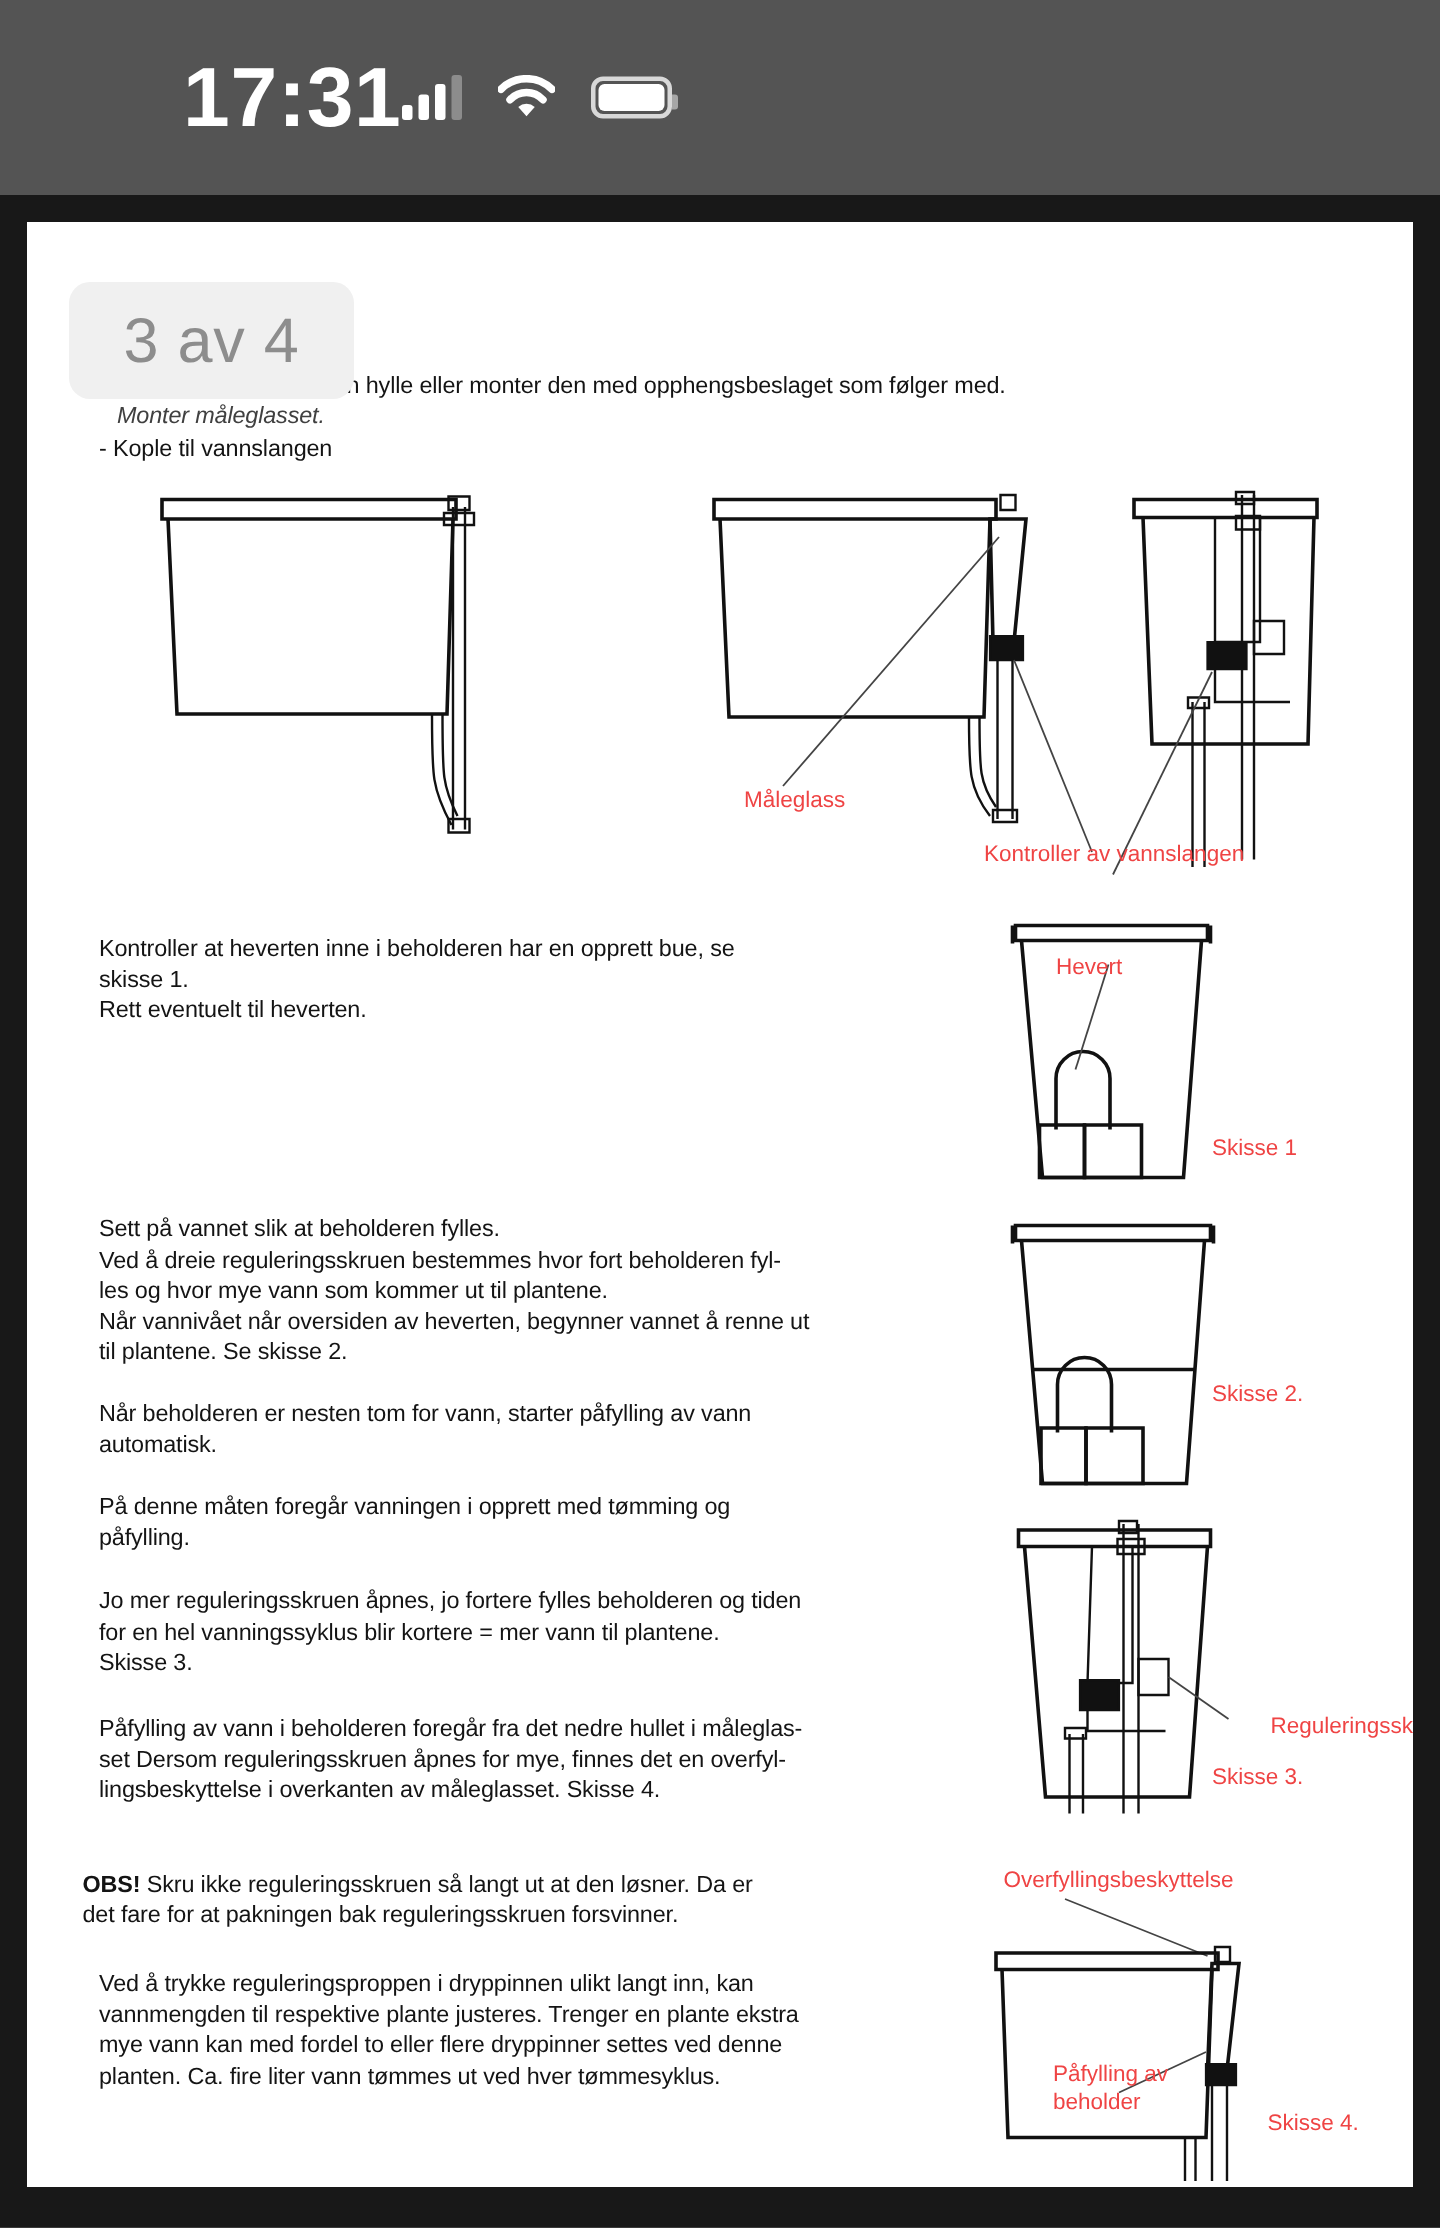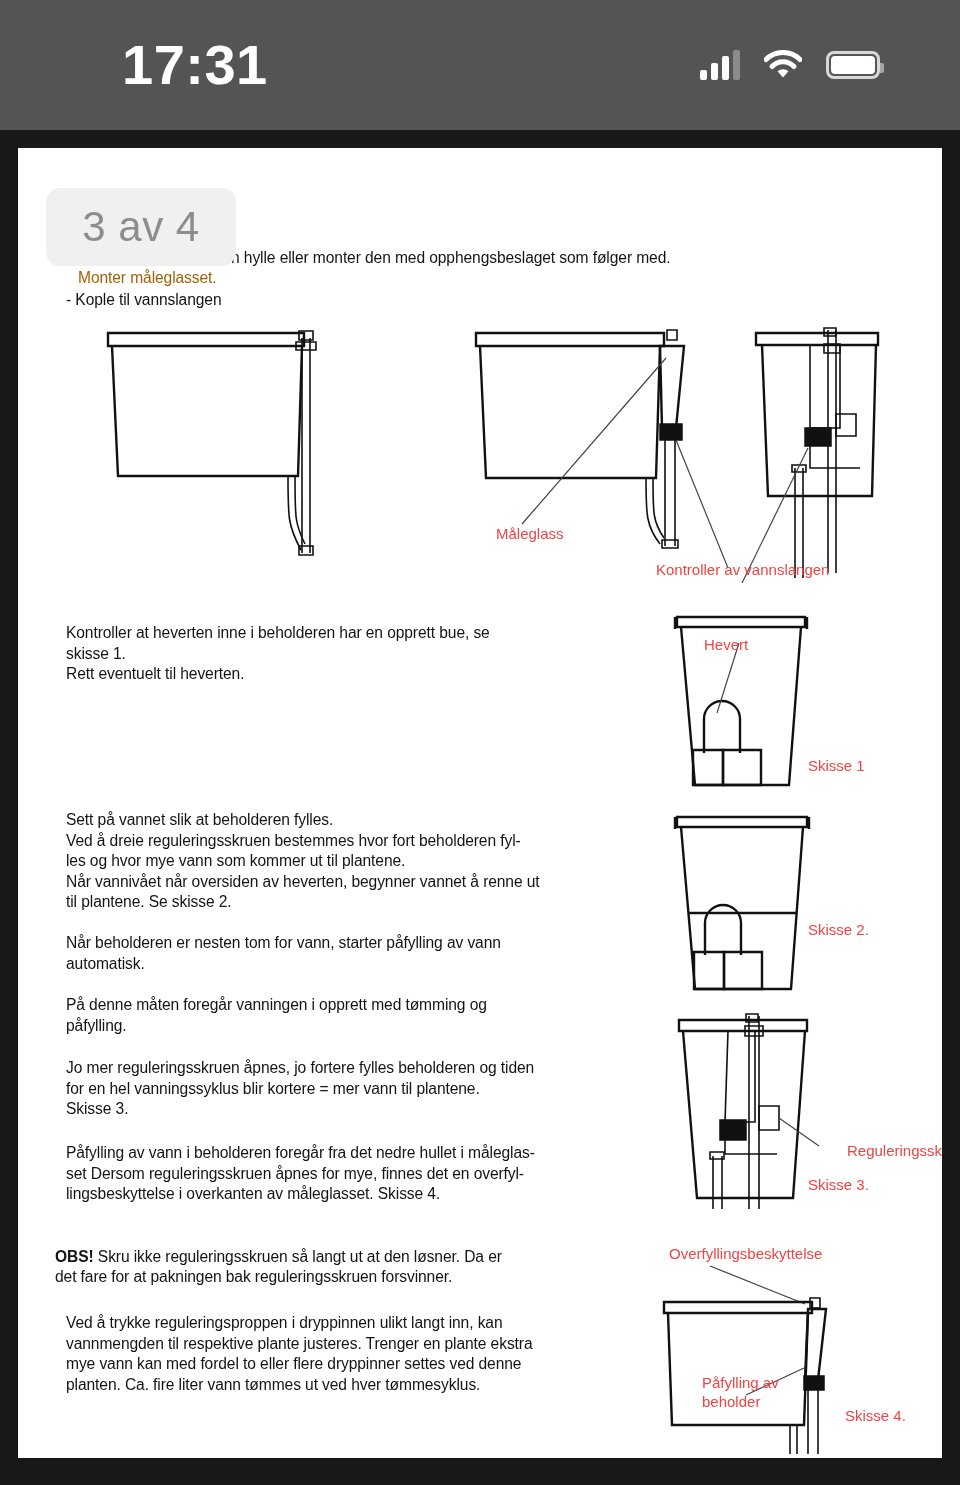--- a/index.html
+++ b/index.html
@@ -15,21 +15,21 @@
     background: #4a4a4a;
     overflow: hidden;
   }
 
   
   .statusbar {
     position: absolute; top: 0; left: 0;
     width: 960px; height: 130px;
     background: #545454;
     display: flex; align-items: center;
-    justify-content: space-between;
+    justify-content: flex-start;
     padding: 0 60px 0 0;
   }
   .status-time {
     color: #ffffff;
     font-size: 56px;
     font-weight: 600;
     letter-spacing: 0.5px;
     margin-left: 122px;
     line-height: 1;
   }
@@ -76,21 +76,21 @@
 
   .txt {
     position: absolute;
     font-size: 15.6px;
     line-height: 20.5px;
     color: #141414;
     white-space: pre-line;
     letter-spacing: -0.1px;
   }
   .txt b { font-weight: 700; }
-  .faded { color: #a16207; }
+  .faded { color: #404040; font-style: italic; }
 
   .label {
     position: absolute;
     font-size: 15px;
     color: #ef4444;
     white-space: pre-line;
     line-height: 19px;
   }
 
   

